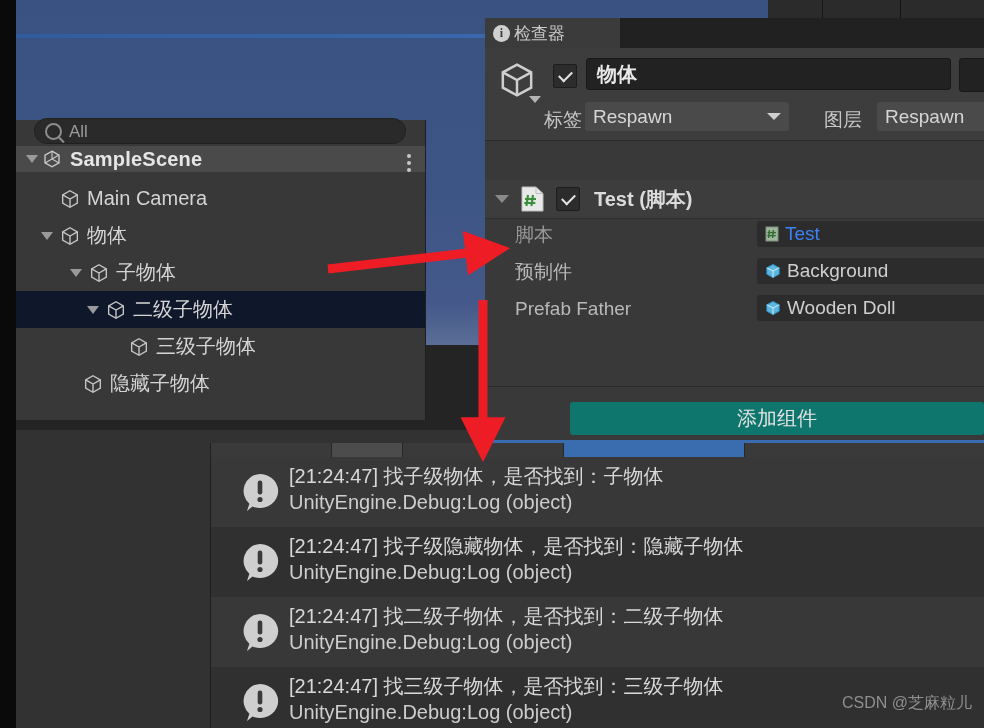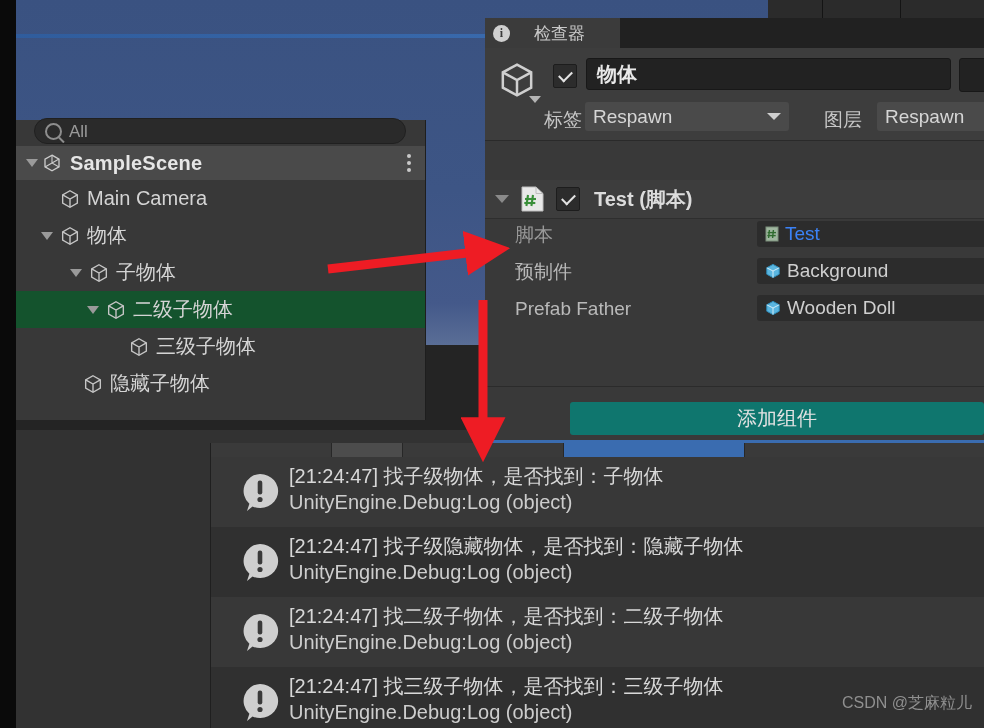--- a/index.html
+++ b/index.html
@@ -27,47 +27,47 @@
       background:#383838;border-right:1px solid #1e1e1e;}
   #hier-search{position:absolute;left:18px;top:-2px;width:372px;height:26px;
       background:#2a2a2a;border:1px solid #202020;border-radius:13px;
       display:flex;align-items:center;padding:0 10px;box-sizing:border-box;overflow:hidden;}
   #hier-search .mag{width:13px;height:13px;border:2px solid #8d8d8d;border-radius:50%;
       position:relative;margin-right:7px;flex:none;}
   #hier-search .mag::after{content:"";position:absolute;right:-5px;bottom:-3px;width:7px;height:2px;
       background:#8d8d8d;transform:rotate(45deg);}
   #hier-search .txt{font-size:17px;color:#9a9a9a;line-height:1;}
 
-  .scene-row{position:absolute;left:0;top:26px;width:409px;height:34px;background:#4a4a4a;
+  .scene-row{position:absolute;left:0;top:26px;width:409px;height:26px;background:#4a4a4a;
       display:flex;align-items:center;}
   .scene-row .tri{margin-left:10px;}
   .unity-logo{width:20px;height:20px;margin:0 8px 0 4px;flex:none;}
   .scene-name{font-size:20px;font-weight:bold;color:#e6e6e6;letter-spacing:.2px;}
   .kebab{position:absolute;right:14px;top:8px;width:4px;height:18px;display:flex;
       flex-direction:column;justify-content:space-between;}
   .kebab i{display:block;width:4px;height:4px;border-radius:50%;background:#c9c9c9;}
 
   .h-row{position:absolute;left:0;width:409px;height:37px;display:flex;align-items:center;}
-  .h-row.sel{background:#14532d;}
+  .h-row.sel{background:#0f172a;}
   .tri{width:0;height:0;border-left:8px solid #9a9a9a;border-top:5px solid transparent;
       border-bottom:5px solid transparent;flex:none;}
   .tri.down{border-left:6px solid transparent;border-right:6px solid transparent;
       border-top:8px solid #9a9a9a;border-bottom:0;}
   .cube{width:22px;height:22px;flex:none;}
   .h-label{font-size:20px;color:#d4d4d4;margin-left:6px;white-space:nowrap;}
 
   
   #inspector{position:absolute;left:485px;top:18px;width:499px;height:424px;background:#383838;}
   #insp-tabbar{position:absolute;left:0;top:0;width:499px;height:30px;background:#3b3b3b;}
   #insp-tab{position:absolute;left:0;top:0;width:135px;height:30px;background:#3b3b3b;
       display:flex;align-items:center;padding-left:8px;box-sizing:border-box;}
   .info-i{width:17px;height:17px;border-radius:50%;background:#d0d0d0;color:#3b3b3b;
       font-size:12px;font-weight:bold;display:flex;align-items:center;justify-content:center;
       flex:none;font-family:"Liberation Serif",serif;}
-  #insp-tab .tname{font-size:17px;color:#c9c9c9;margin-left:24px;}
+  #insp-tab .tname{font-size:17px;color:#c9c9c9;margin-left:4px;}
   #insp-tab-rest{position:absolute;left:135px;top:0;width:364px;height:30px;background:#212121;}
 
   #insp-body{position:absolute;left:0;top:30px;width:499px;height:394px;background:#393939;}
   #go-header{position:absolute;left:0;top:0;width:499px;height:92px;background:#3d3d3d;
       border-bottom:1px solid #2a2a2a;}
   #go-cube{position:absolute;left:12px;top:12px;width:40px;height:40px;}
   #go-cube-tri{position:absolute;left:44px;top:48px;width:0;height:0;
       border-left:6px solid transparent;border-right:6px solid transparent;border-top:7px solid #b4b4b4;}
   .chk{width:22px;height:22px;background:#2c2c2c;border:1px solid #1d1d1d;border-radius:2px;
       display:flex;align-items:center;justify-content:center;flex:none;}

